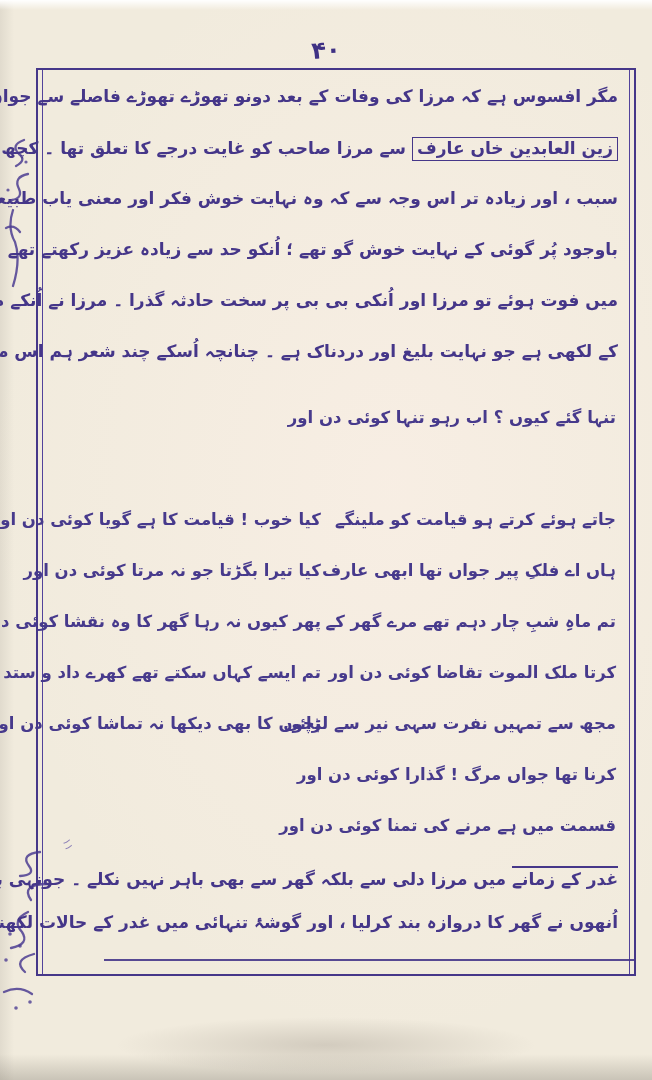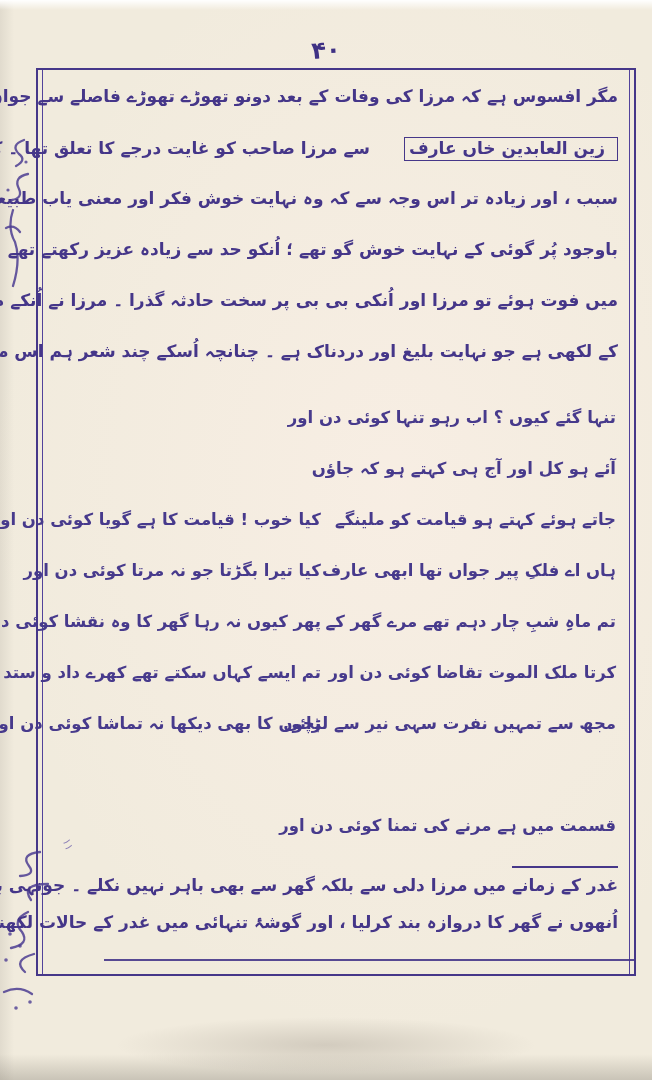--- a/index.html
+++ b/index.html
@@ -46,41 +46,40 @@
   .prose-line{
     height:51px;
     font-size:17px;font-weight:bold;
     white-space:nowrap;
     text-align:right;
     letter-spacing:0;
     color:#453689;
   }
   .boxed{
     border:1.7px solid #463789;
-    padding:0 12px 2px 4px;
+    padding:0 4px 2px 4px;
     display:inline-block;
-    margin-left:28px;
   }
   .poem{position:absolute;top:338px;right:18px;left:16px;}
   .couplet{
     display:flex;justify-content:space-between;
     height:51px;align-items:flex-start;
   }
   .misra{
     width:47.5%;
     font-size:16.5px;font-weight:bold;
     white-space:nowrap;
     text-align:center;
     color:#473a8c;
   }
   .prose-bottom{top:796px;}
   .prose-bottom .prose-line{height:46px;}
   .overlined{
     border-top:2.2px solid #463789;
-    padding-top:7px;display:inline-block;text-align:right;
+    padding-top:1px;display:inline-block;text-align:right;
   }
   .margin-mark{
     position:absolute;left:24px;top:768px;
     font-size:11px;color:#6a5cab;opacity:.75;
     transform:rotate(70deg);
   }
   .marginalia{position:absolute;pointer-events:none;}
   .marginalia-top{left:-2px;top:132px;}
   .marginalia-bottom{left:-4px;top:842px;}
   .marginalia path{stroke:#4c3d92;fill:none;stroke-width:2.3;stroke-linecap:round;opacity:.85;}
@@ -129,43 +128,43 @@
       <div class="prose-line">باوجود پُر گوئی کے نہایت خوش گو تھے ؛ اُنکو حد سے زیادہ عزیز رکھتے تھے ۔ اسی لئے جب وہ جوان عمر</div>
       <div class="prose-line">میں فوت ہوئے تو مرزا اور اُنکی بی بی پر سخت حادثہ گذرا ۔ مرزا نے اُنکے مرنے پر ایک غزل بطور نوحہ</div>
       <div class="prose-line">کے لکھی ہے جو نہایت بلیغ اور دردناک ہے ۔ چنانچہ اُسکے چند شعر ہم اس مقام پر نقل کرتے ہیں ۔</div>
     </div>
 
     <div class="poem">
       <div class="couplet">
         <div class="misra">تنہا گئے کیوں ؟ اب رہو تنہا کوئی دن اور</div>
       </div>
       <div class="couplet">
-        <div class="misra">آئے ہو کل اور آج ہی کہتے ہو کہ جاؤں</div>
       </div>
       <div class="couplet">
-        <div class="misra">جاتے ہوئے کہتے ہو قیامت کو ملینگے</div>
+        <div class="misra">جاتے ہوئے کرتے ہو قیامت کو ملینگے</div>
         <div class="misra">کیا خوب ! قیامت کا ہے گویا کوئی دن اور</div>
       </div>
       <div class="couplet">
         <div class="misra">ہاں اے فلکِ پیر جواں تھا ابھی عارف</div>
         <div class="misra">کیا تیرا بگڑتا جو نہ مرتا کوئی دن اور</div>
       </div>
       <div class="couplet">
         <div class="misra">تم ماہِ شبِ چار دہم تھے مرے گھر کے</div>
         <div class="misra">پھر کیوں نہ رہا گھر کا وہ نقشا کوئی دن اور</div>
       </div>
       <div class="couplet">
         <div class="misra">کرتا ملک الموت تقاضا کوئی دن اور</div>
         <div class="misra">تم ایسے کہاں سکتے تھے کھرے داد و ستد کے</div>
       </div>
       <div class="couplet">
         <div class="misra">مجھ سے تمہیں نفرت سہی نیر سے لڑائی</div>
         <div class="misra">بچوں کا بھی دیکھا نہ تماشا کوئی دن اور</div>
       </div>
       <div class="couplet">
+        <div class="misra">کرنا تھا جواں مرگ ! گذارا کوئی دن اور</div>
       </div>
       <div class="couplet">
         <div class="misra">قسمت میں ہے مرنے کی تمنا کوئی دن اور</div>
       </div>
     </div>
 
     <div class="prose prose-bottom">
       <div class="prose-line">
         <span class="overlined">غدر کے زمانے</span>
         <span>میں مرزا دلی سے بلکہ گھر سے بھی باہر نہیں نکلے ۔ جونہی بغاوت کا فتنہ اُٹھا</span>

